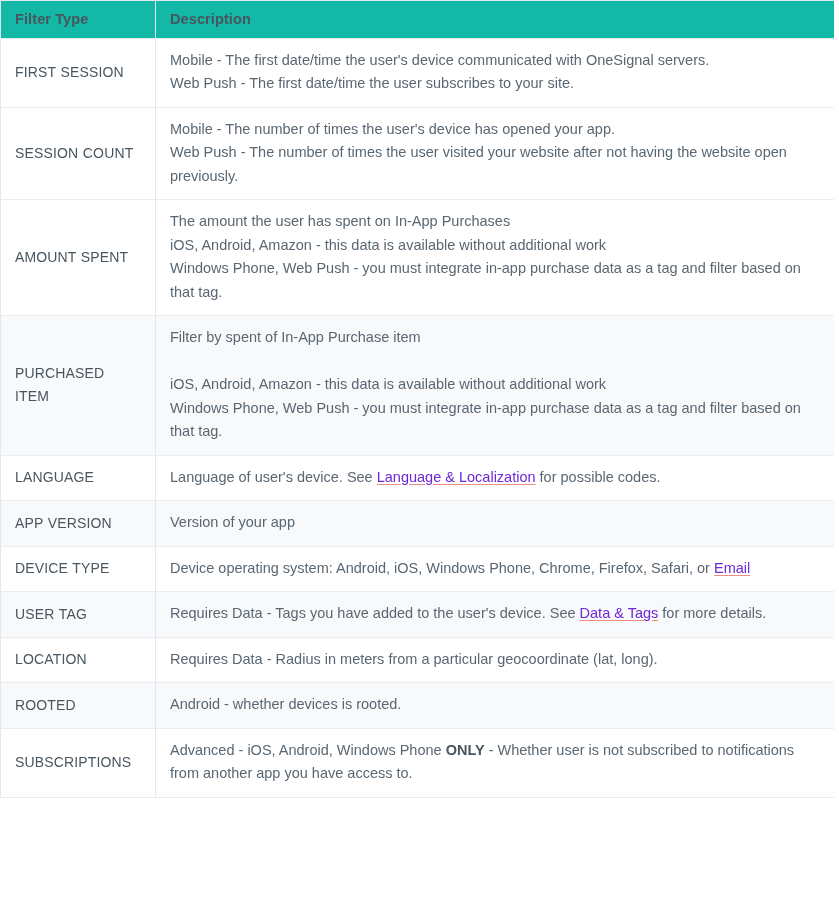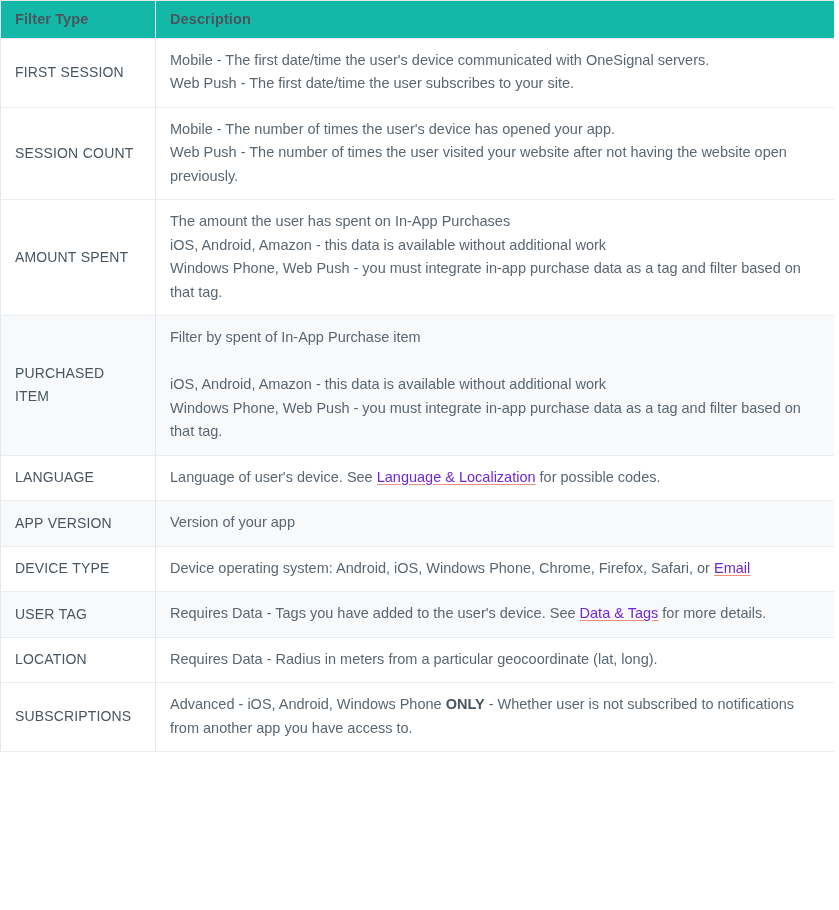--- a/index.html
+++ b/index.html
@@ -165,20 +165,26 @@
           <td class="cell-desc">
             <span class="desc-line"><span>Requires Data - Tags you have added to the user's device. See </span><a class="doc-link" href="#">Data &amp; Tags</a><span> for more details.</span></span>
           </td>
         </tr>
         <tr>
           <td class="cell-type">LOCATION</td>
           <td class="cell-desc">
             <span class="desc-line">Requires Data - Radius in meters from a particular geocoordinate (lat, long).</span>
           </td>
         </tr>
+        <tr class="alt">
+          <td class="cell-type">ROOTED</td>
+          <td class="cell-desc">
+            <span class="desc-line">Android - whether devices is rooted.</span>
+          </td>
+        </tr>
         <tr>
           <td class="cell-type">SUBSCRIPTIONS</td>
           <td class="cell-desc">
             <span class="desc-line"><span>Advanced - iOS, Android, Windows Phone </span><b class="strong">ONLY</b><span> - Whether user is not subscribed to notifications from another app you have access to.</span></span>
           </td>
         </tr>
       </tbody>
   </table>
 </div>
 

